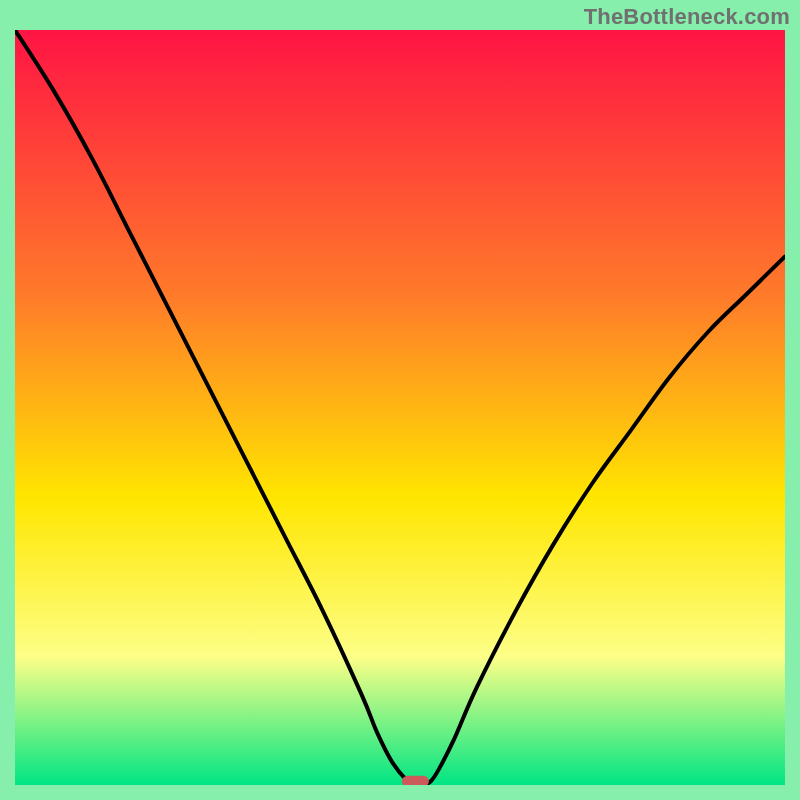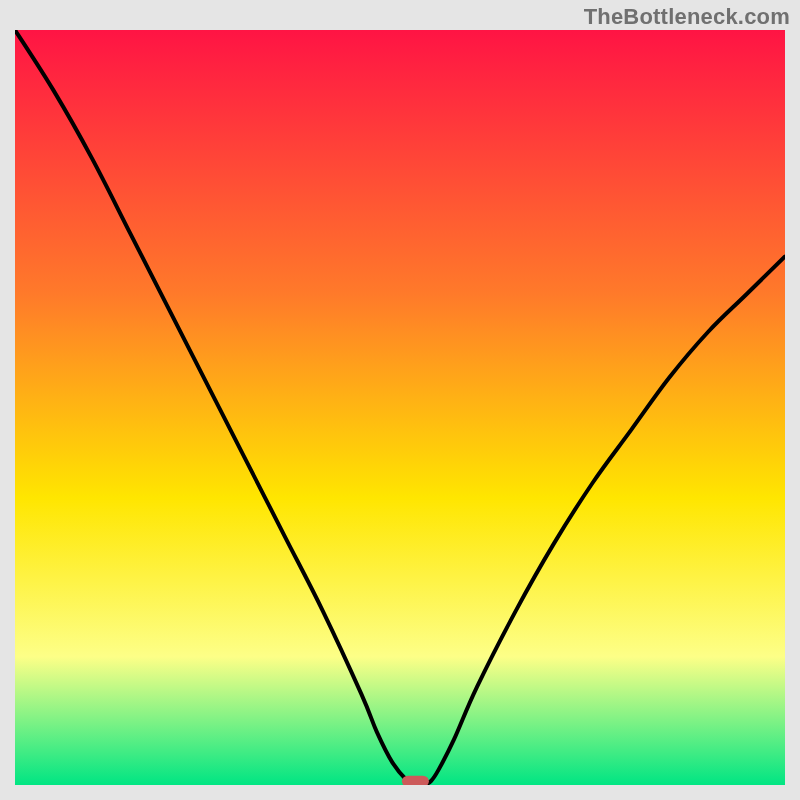--- a/index.html
+++ b/index.html
@@ -8,21 +8,21 @@
     width: 800px;
     height: 800px;
     background: #000;
     overflow: hidden;
     font-family: Arial, Helvetica, sans-serif;
   }
   .frame {
     position: relative;
     width: 800px;
     height: 800px;
-    background: #e5e5e5;
+    background: #86efac;
   }
   .watermark {
     position: absolute;
     top: 4px;
     right: 10px;
     color: #707070;
     font-size: 22px;
     font-weight: 600;
     z-index: 10;
     letter-spacing: 0.2px;

